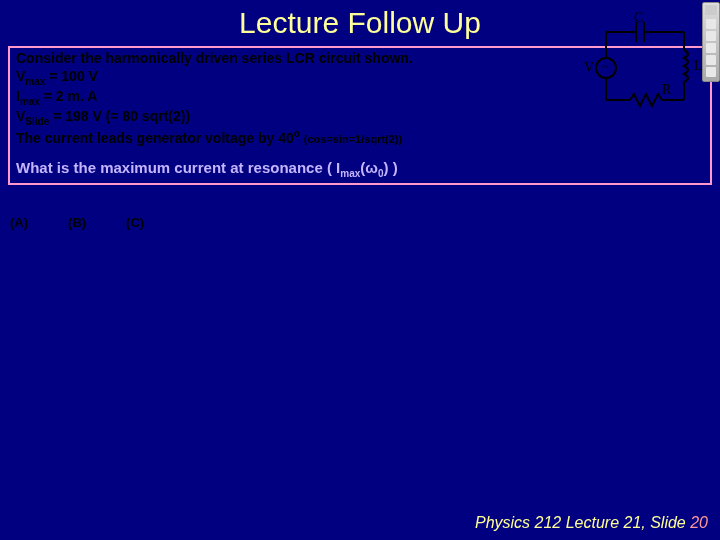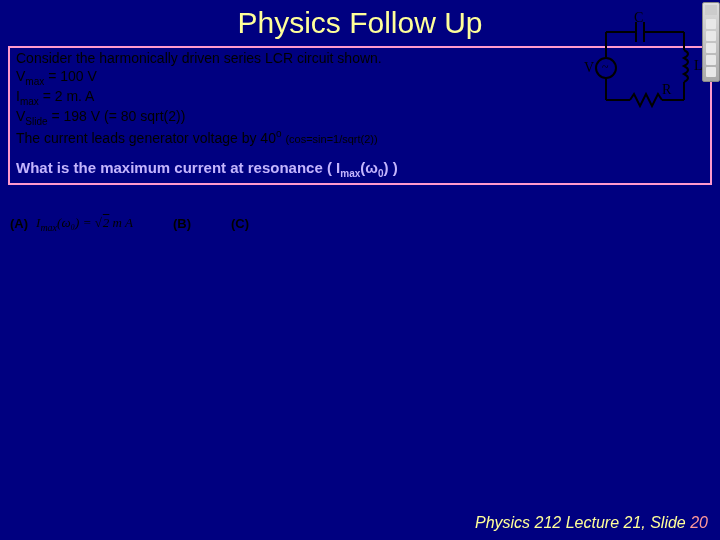--- a/index.html
+++ b/index.html
@@ -23,21 +23,21 @@
     border: 2px solid #ff99cc;
     background: transparent;
     padding: 2px 6px 4px 6px;
     color: #000;
   }
   .problem-top {
     color: #000;
     font-size: 14px;
     line-height: 1.25;
   }
-  .problem-top b { font-weight: normal; }
+  .problem-top b { font-weight: bold; }
   .sub { font-size: 10px; vertical-align: sub; }
   .sup { font-size: 10px; vertical-align: super; }
   .small { font-size: 11px; }
   .question {
     color: #c4b5fd;
     font-size: 15px;
     font-weight: bold;
     margin-top: 8px;
     border-top: 1px solid rgba(0,0,0,0);
     padding-top: 2px;
@@ -95,21 +95,21 @@
   .clicker .btns {
     position:absolute;
     top:16px; left:3px; right:3px; bottom:4px;
     display:flex; flex-direction:column; gap:2px;
   }
   .clicker .btns div { flex:1; background:#e8e8e8; border-radius:1px; }
 </style>
 </head>
 <body>
 
-<div class="title">Physics Follow Up</div>
+<div class="title">Lecture Follow Up</div>
 
 <div class="problem-box">
   <div class="problem-top">
     <b>Consider the harmonically driven series LCR circuit shown.</b><br>
     <span>
       <b>V</b><b class="sub">max</b><b> = 100 V</b>
     </span><br>
     <span>
       <b>I</b><b class="sub">max</b><b> = 2 m. A</b>
     </span><br>
@@ -122,23 +122,20 @@
     </span><br>
   </div>
   <div class="question">
     <span>What is the maximum current at resonance (  I</span><span class="sub">max</span><span>(ω</span><span class="sub">0</span><span>)  )</span>
   </div>
 </div>
 
 <div class="choices">
   <div class="choice">
     <span class="lbl">(A)</span>
-    <span class="math">
-      <span>I</span><span class="sub">max</span><span>(ω₀) = </span>√<span class="root">2</span><span> m A</span>
-    </span>
   </div>
   <div class="choice">
     <span class="lbl">(B)</span>
   </div>
   <div class="choice">
     <span class="lbl">(C)</span>
   </div>
 </div>
 
 <div class="diagram">

